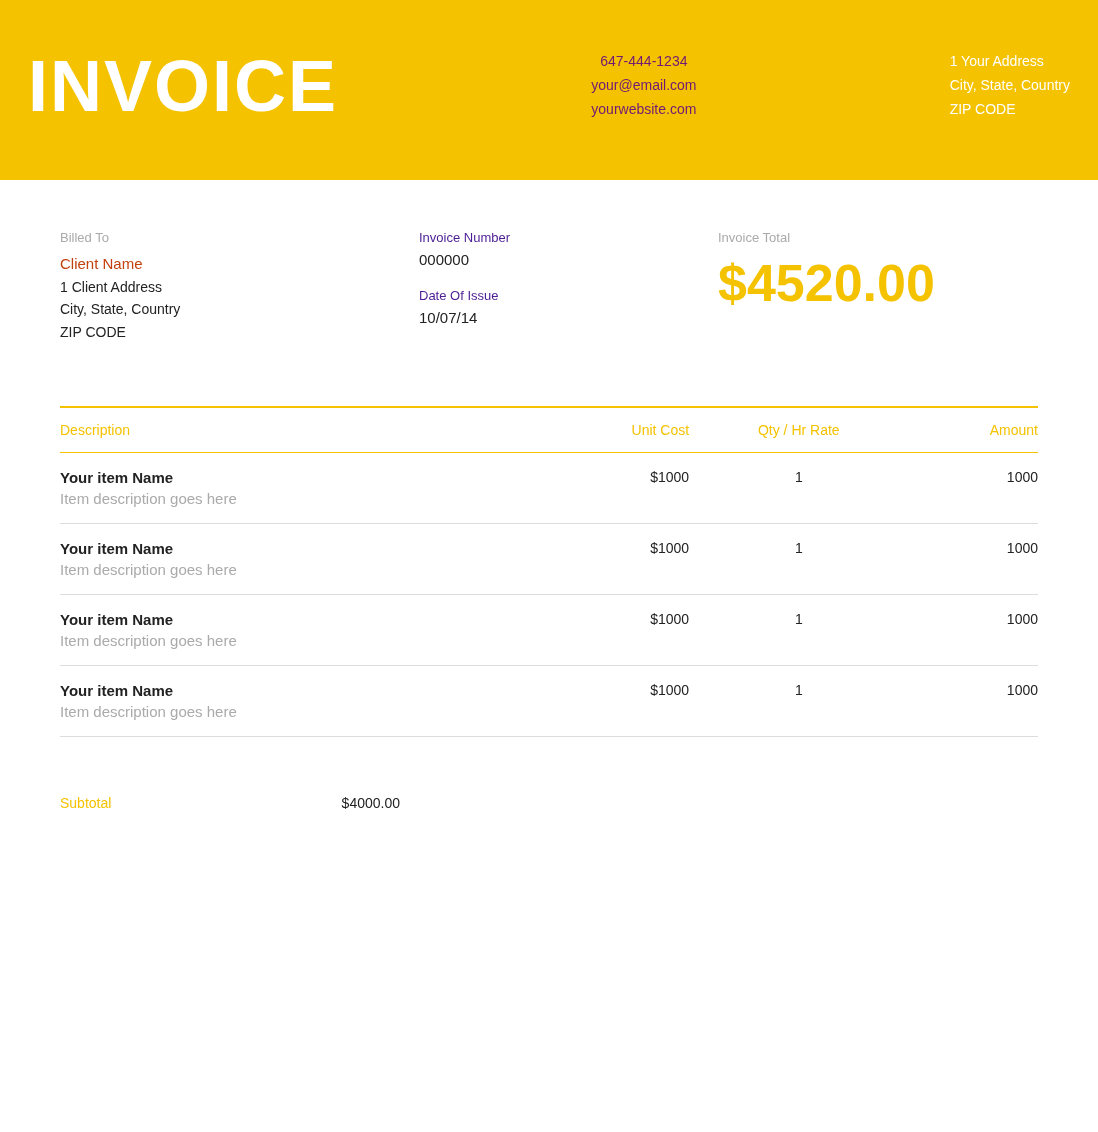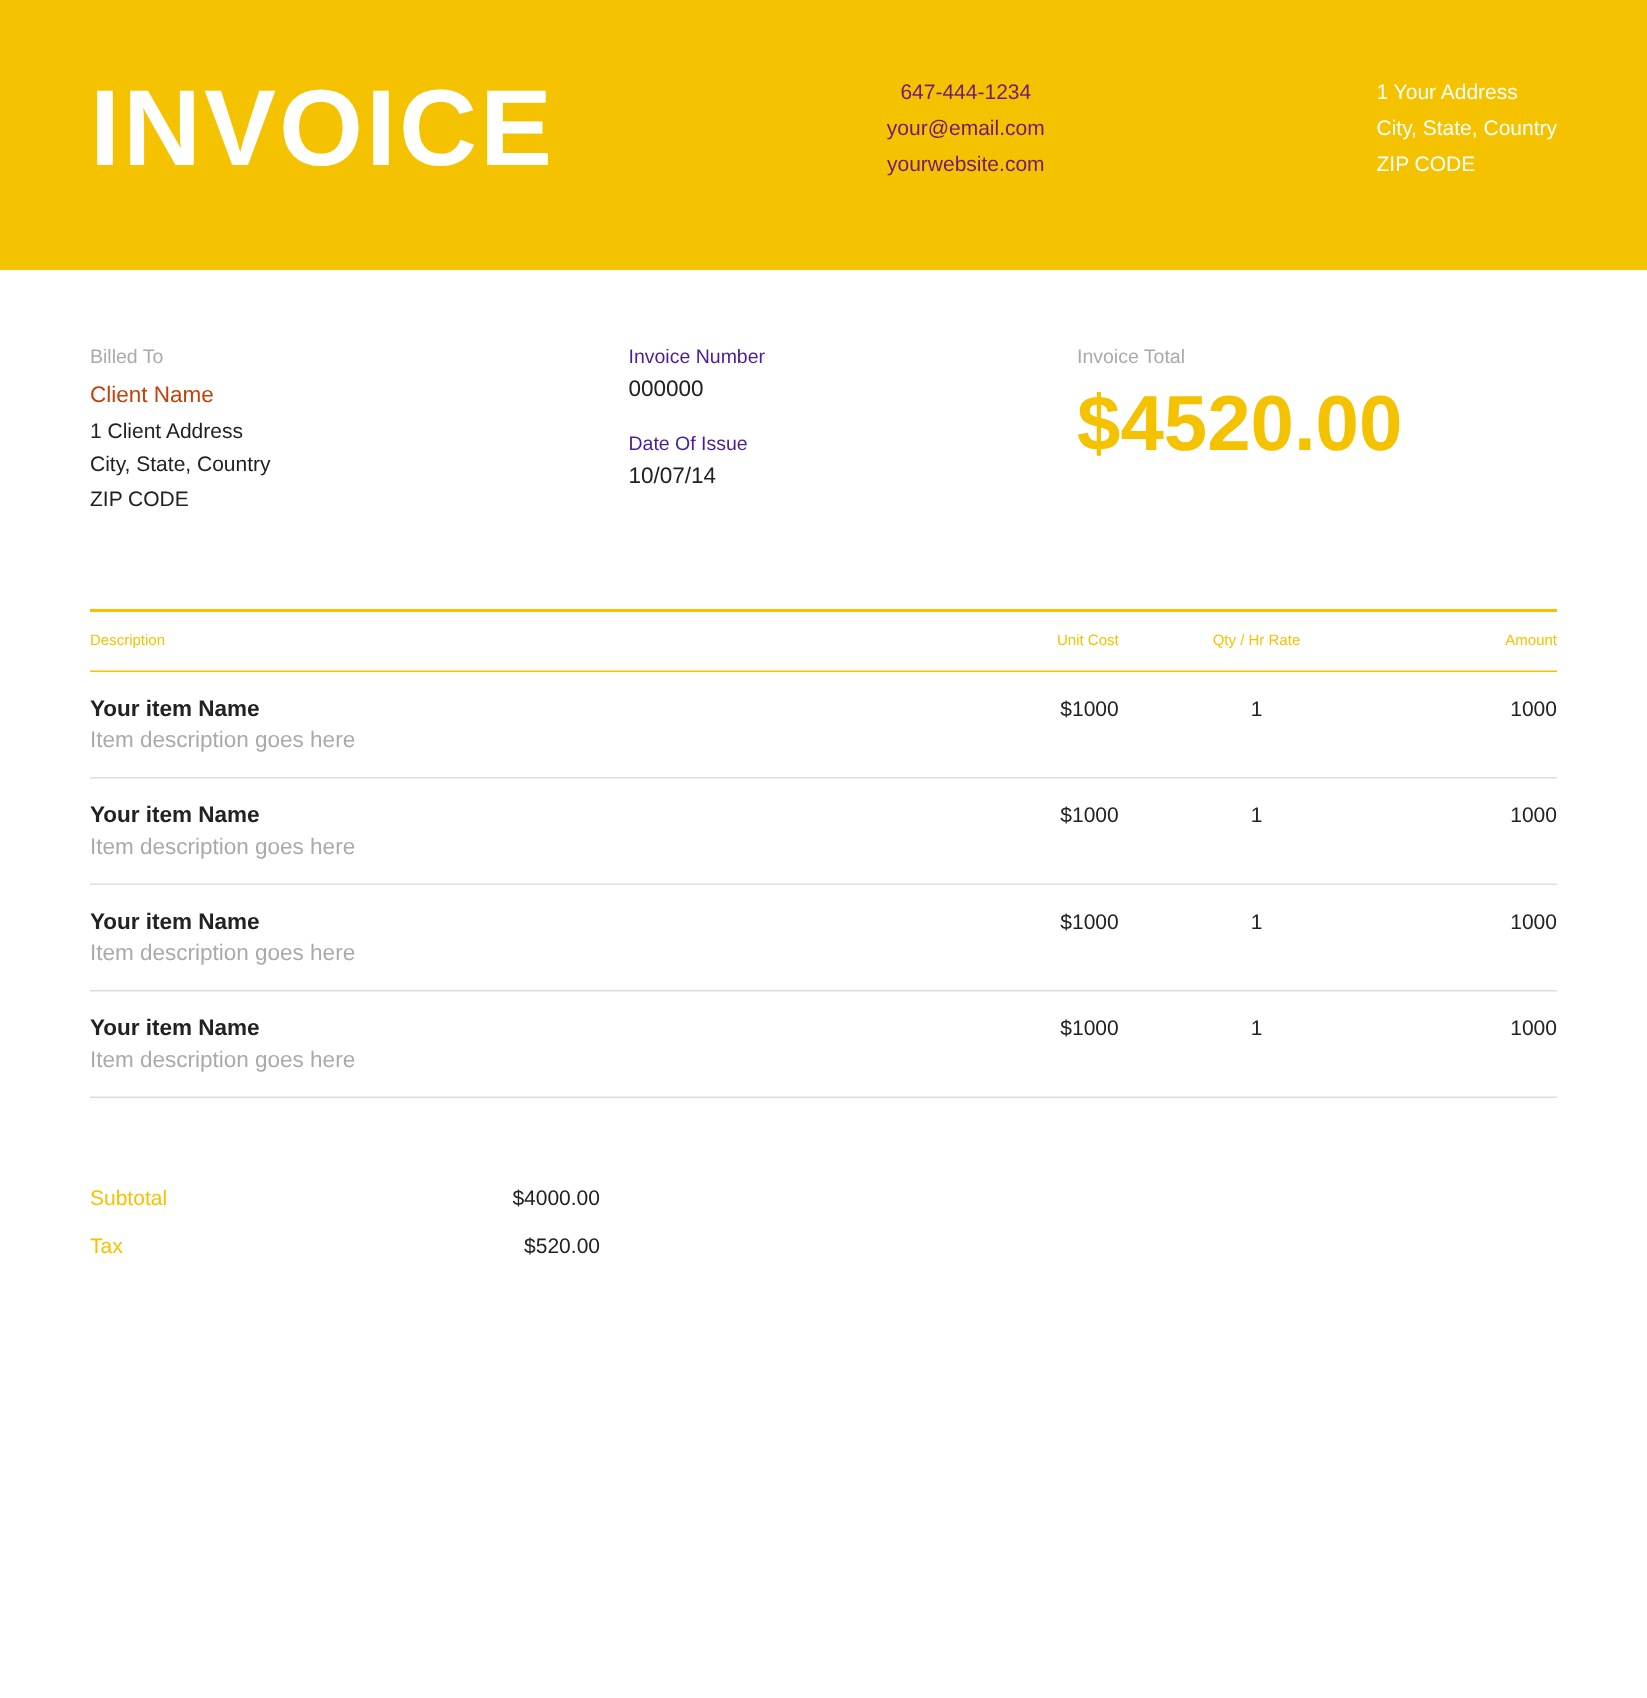--- a/index.html
+++ b/index.html
@@ -13,21 +13,21 @@
     }
     .invoice-wrapper {
       width: 1098px;
       min-height: 1132px;
       background: #fff;
       position: relative;
     }
     
     .invoice-header {
       background: #F5C200;
-      padding: 40px 60px;
+      padding: 40px 28px;
       display: flex;
       justify-content: space-between;
       align-items: flex-start;
       min-height: 180px;
     }
     .invoice-title {
       color: #fff;
       font-size: 72px;
       font-weight: bold;
       letter-spacing: 2px;
@@ -108,21 +108,21 @@
     .invoice-table {
       width: 100%;
       border-collapse: collapse;
     }
     .table-header-row {
       border-top: 2px solid #F5C200;
       border-bottom: 1px solid #F5C200;
     }
     .table-header-row th {
       color: #F5C200;
-      font-size: 10px;
+      font-size: 14px;
       font-weight: normal;
       padding: 14px 0;
       text-align: left;
     }
     .table-header-row th.right {
       text-align: right;
     }
     .table-header-row th.center {
       text-align: center;
     }
@@ -267,21 +267,17 @@
     </tr>
         </tbody>
     </table>
 
     <div class="totals-section">
       <div class="totals-table">
         <div class="totals-row">
           <span class="totals-row-label">Subtotal</span>
           <span class="totals-row-value">$4000.00</span>
         </div>
-        <div class="totals-row">
-          <span class="totals-row-label">Tax</span>
-          <span class="totals-row-value">$520.00</span>
-        </div>
       </div>
     </div>
 
   </div>
 </div>
 
 </body></html>

